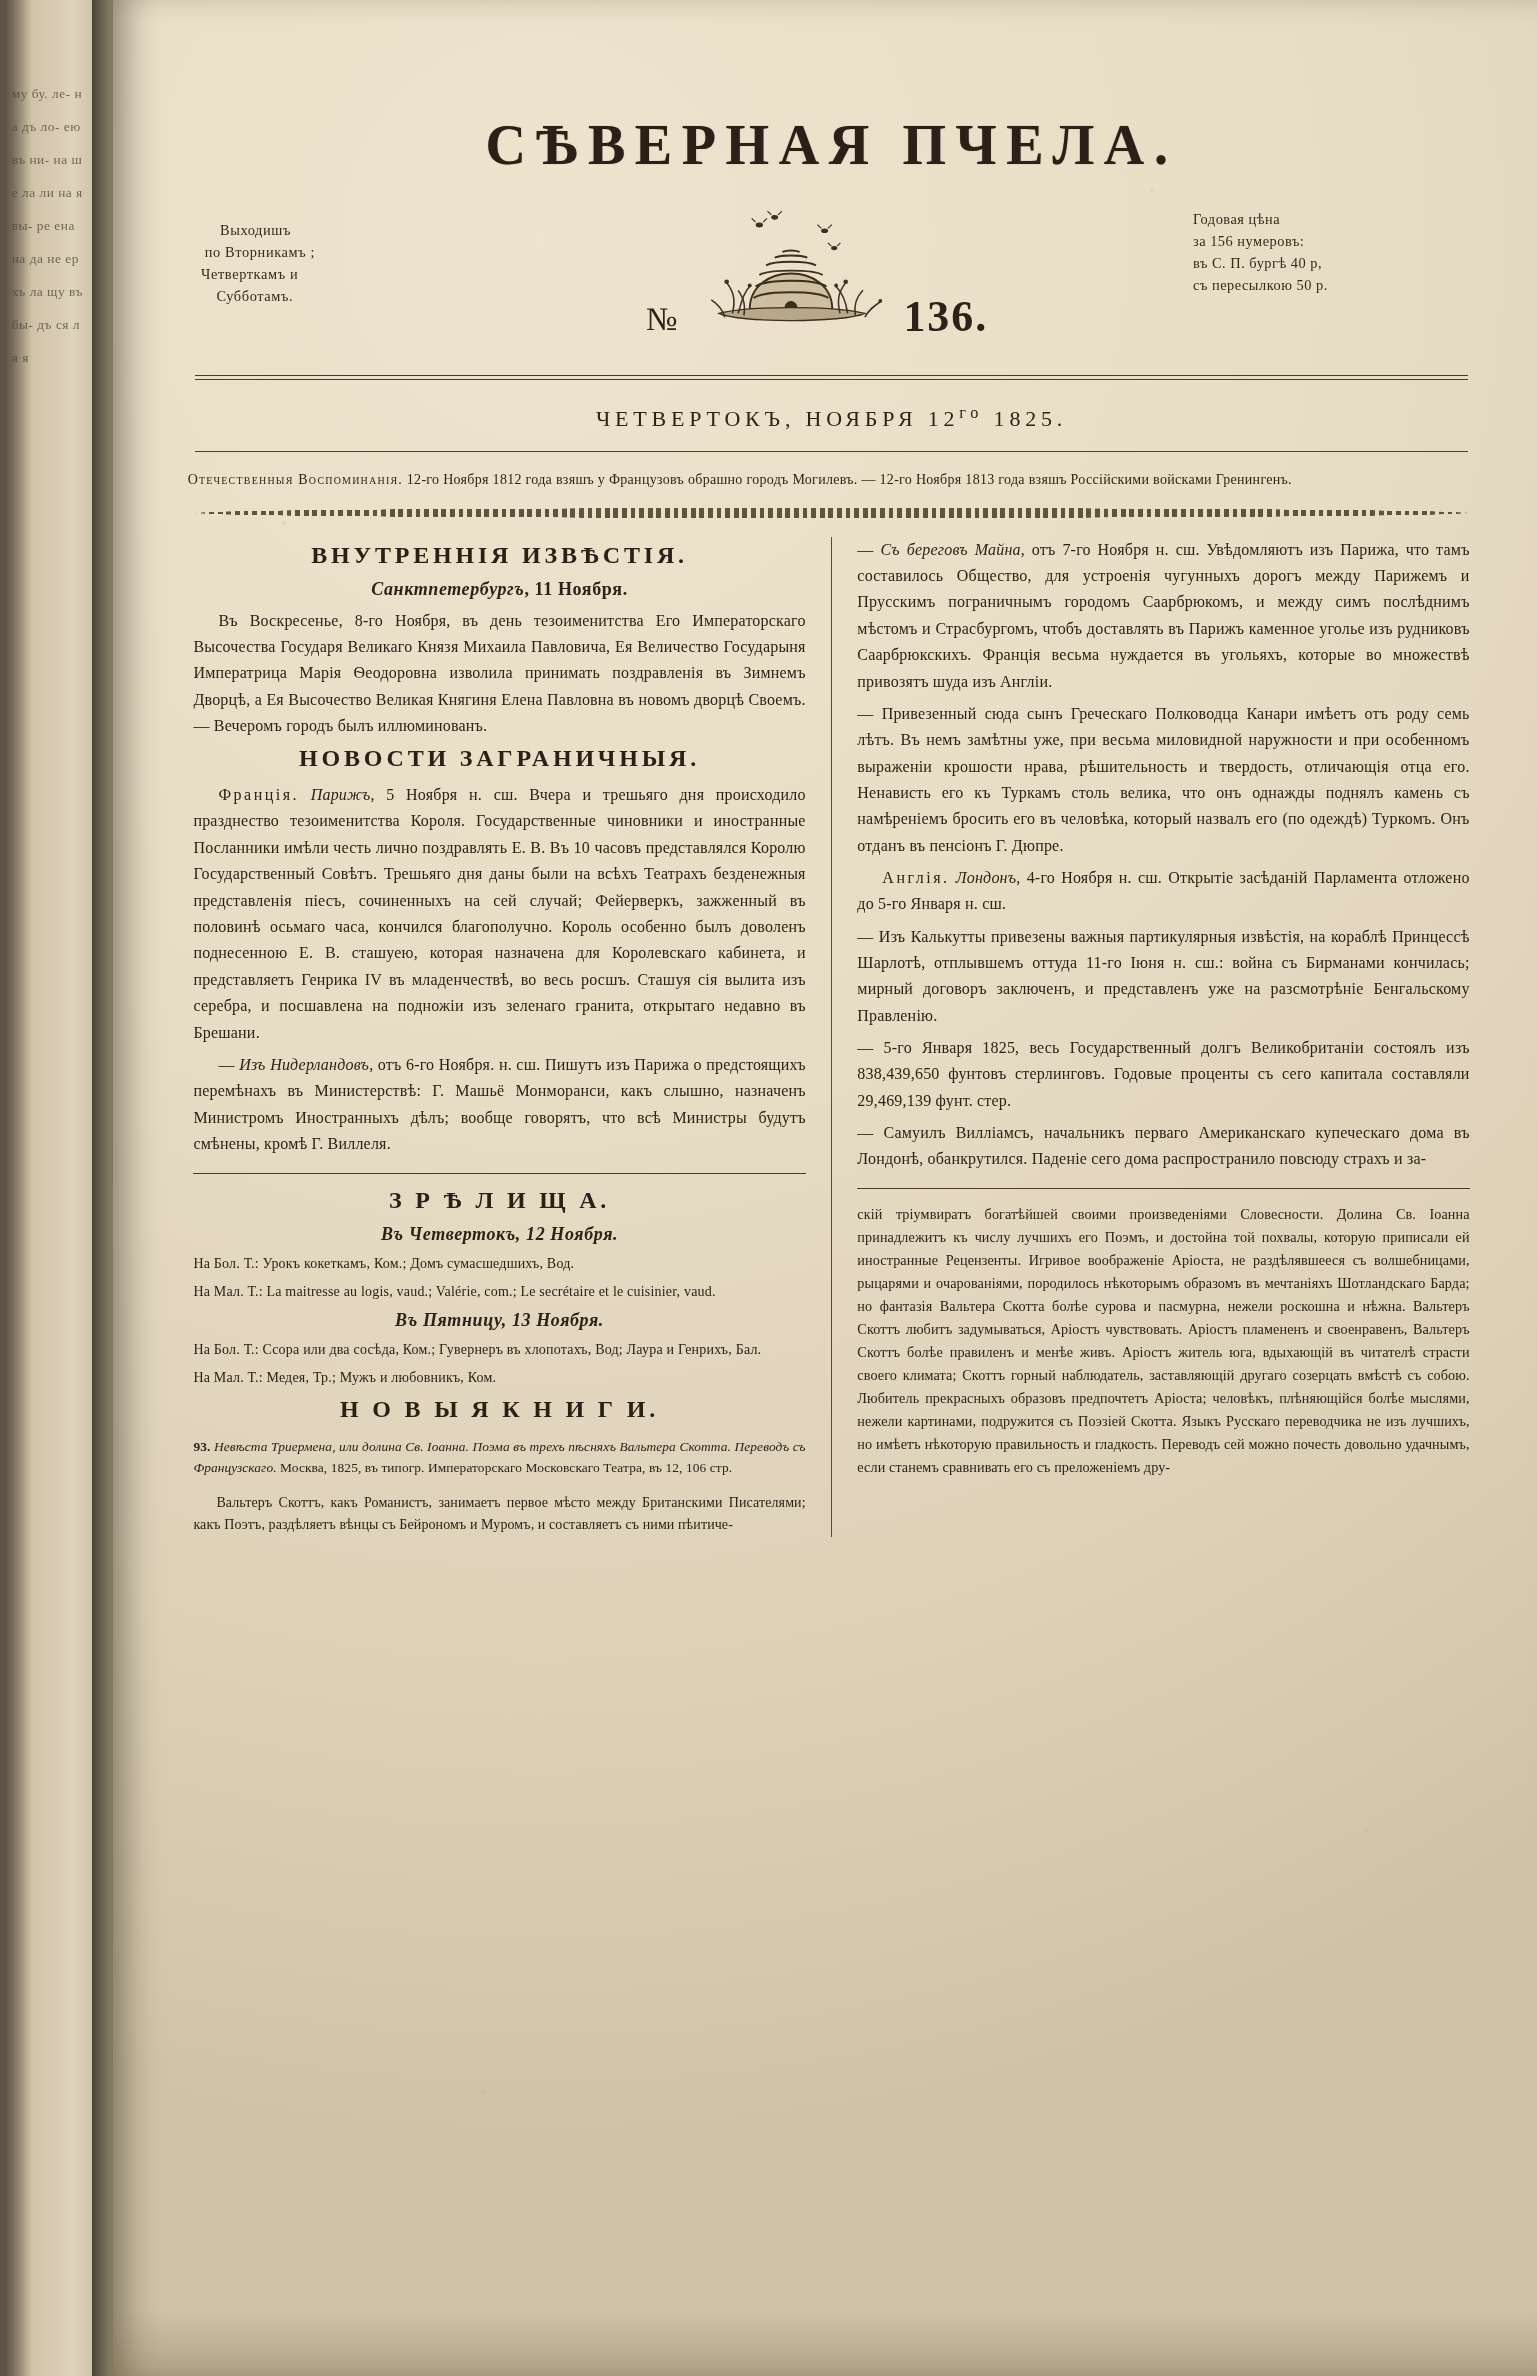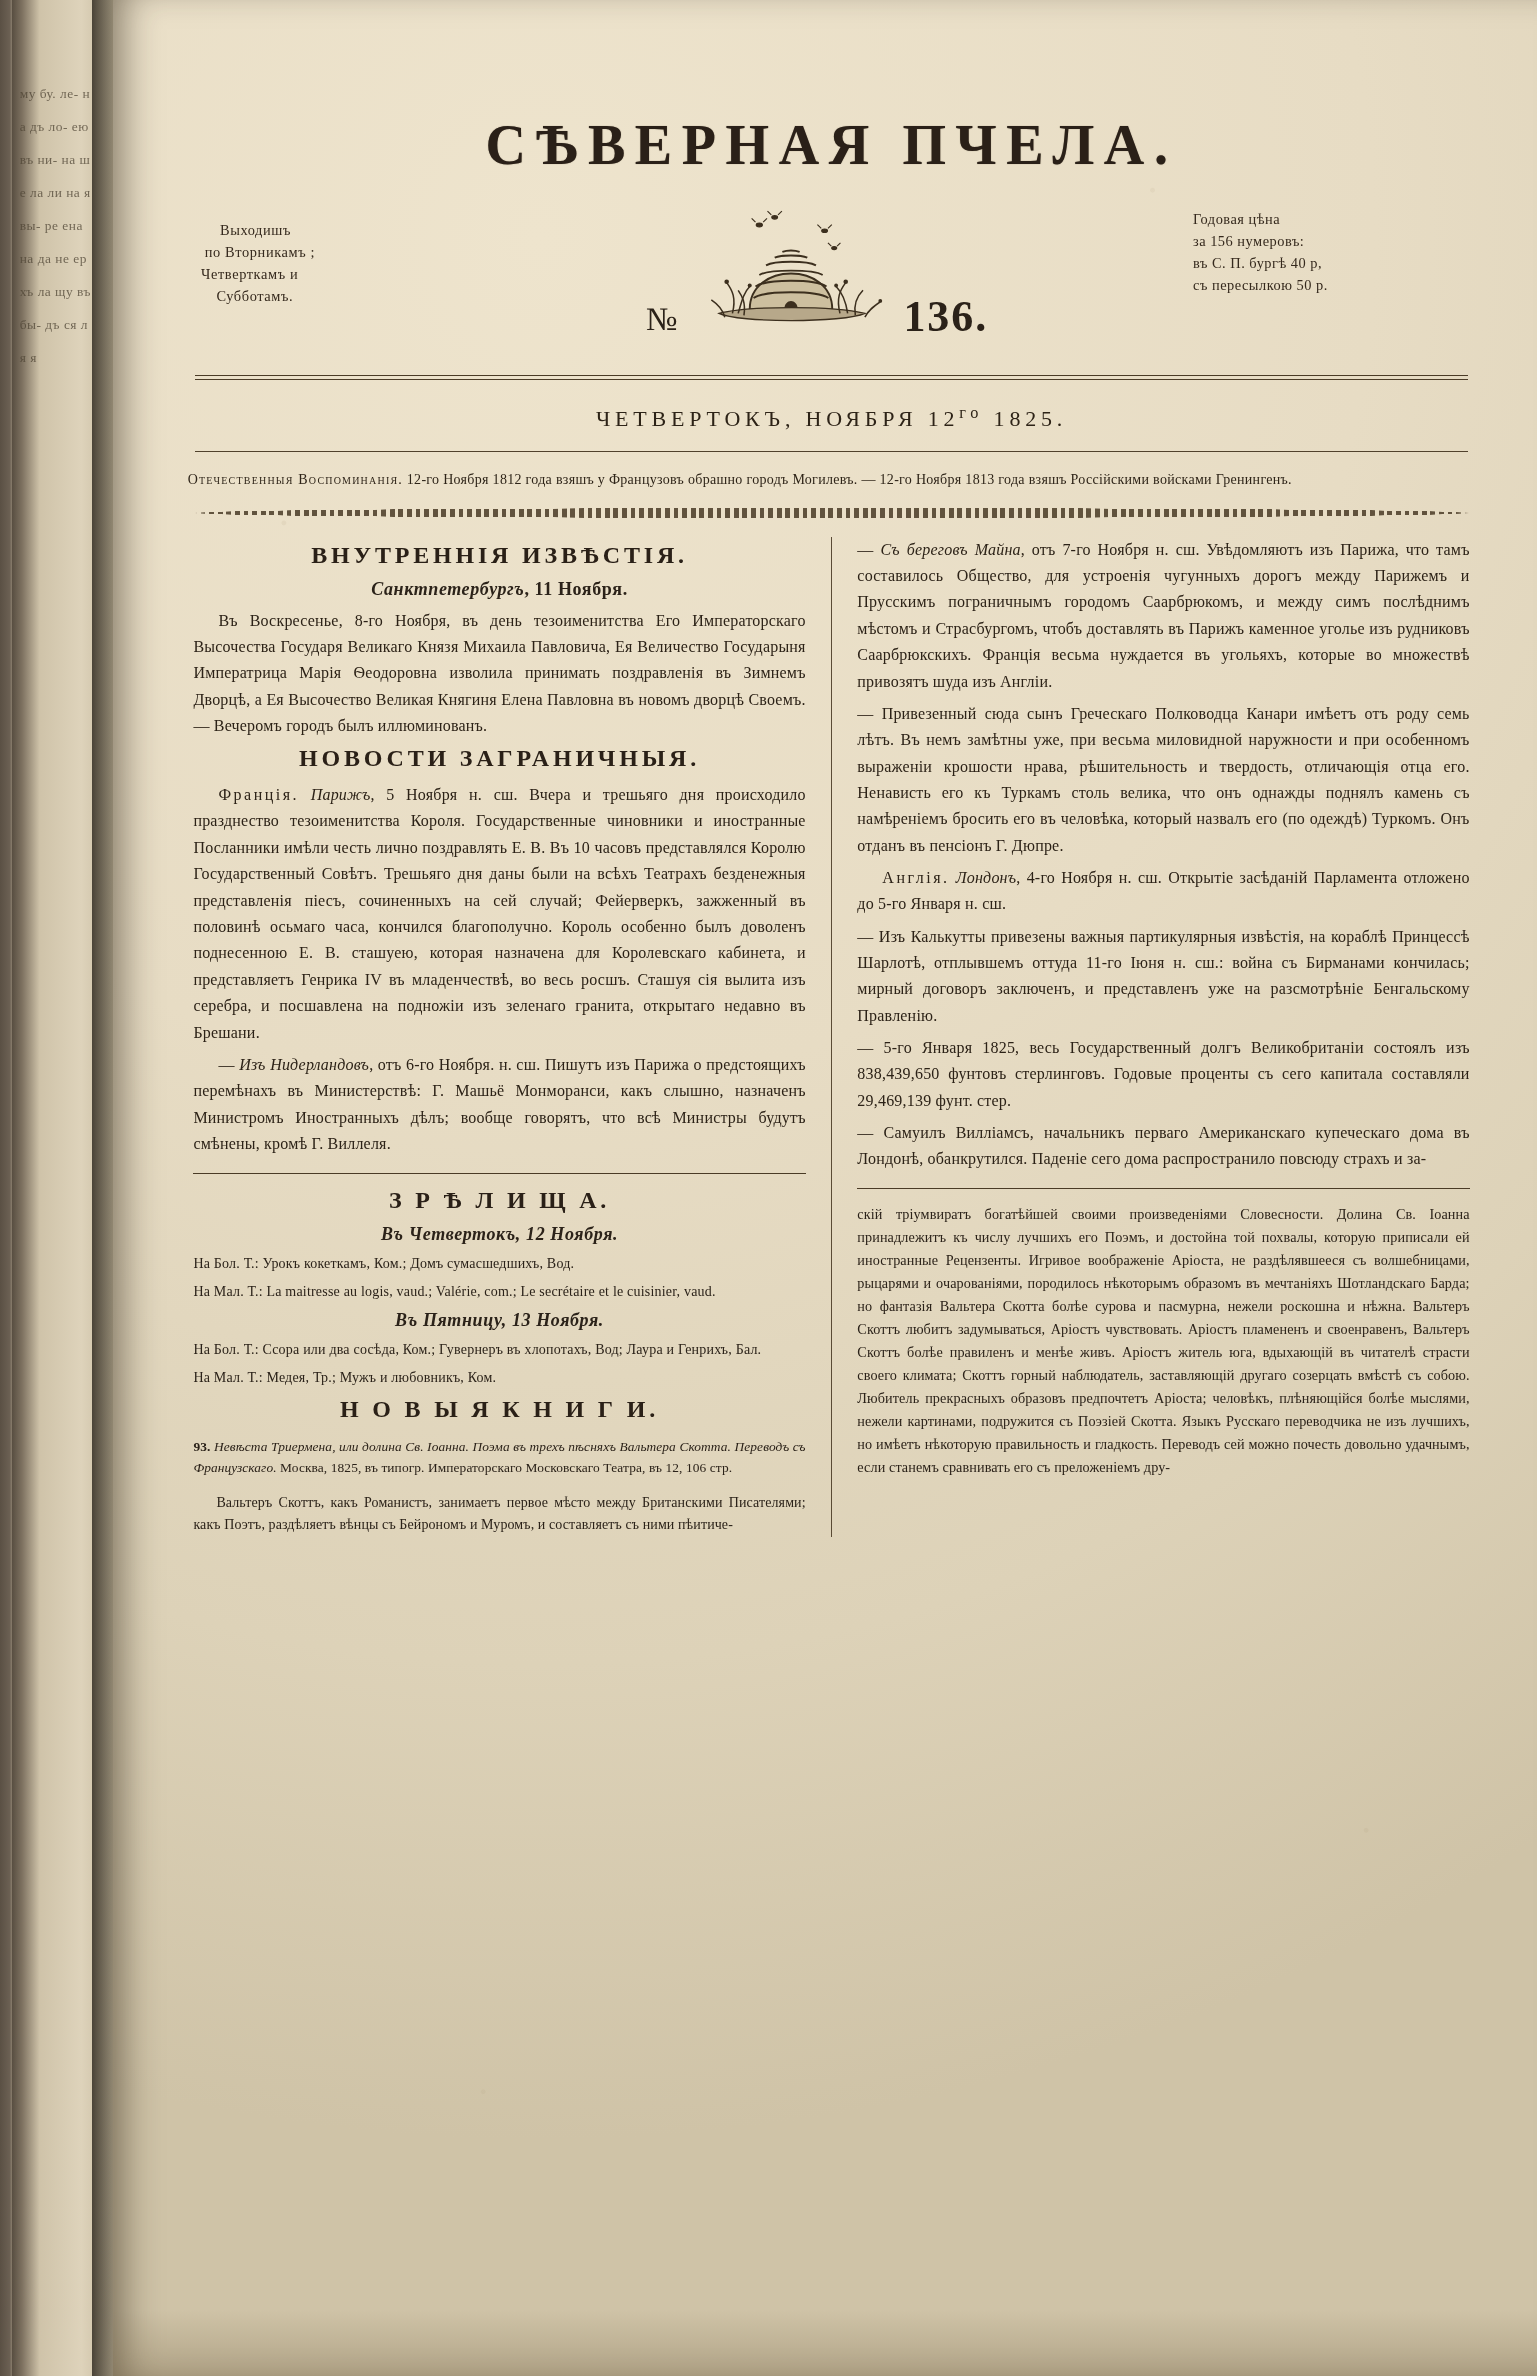--- a/index.html
+++ b/index.html
@@ -27,21 +27,21 @@
         #cfc3a8 46px, #b9ac91 60px,
         #8d8168 71px, #5e5443 83px,
         #3e372c 92px, #2e281f 100px,
         #6a5f4c 108px, #a89c81 115px,
         #d6cbb2 125px, #e3d9c2 144px);
     background-color: #e0d6bf;
   }
   
   .left-page {
     position: absolute;
-    left: 12px; top: 0; bottom: 0; width: 113px;
+    left: 4px; top: 0; bottom: 0; width: 113px;
     background: linear-gradient(90deg,#584e41 0%, #7d7160 8%, #cfc3a9 22%, #ded3bb 55%, #c2b69a 84%, #4a4134 100%);
     padding-left: 13px;
   }
   .left-page .fragments {
     position: absolute;
     left: 7.7px; top: 77px; right: 46px;
     font-size: 13.4px;
     line-height: 33px;
     color: #4e4434;
     letter-spacing: 0.5px;

